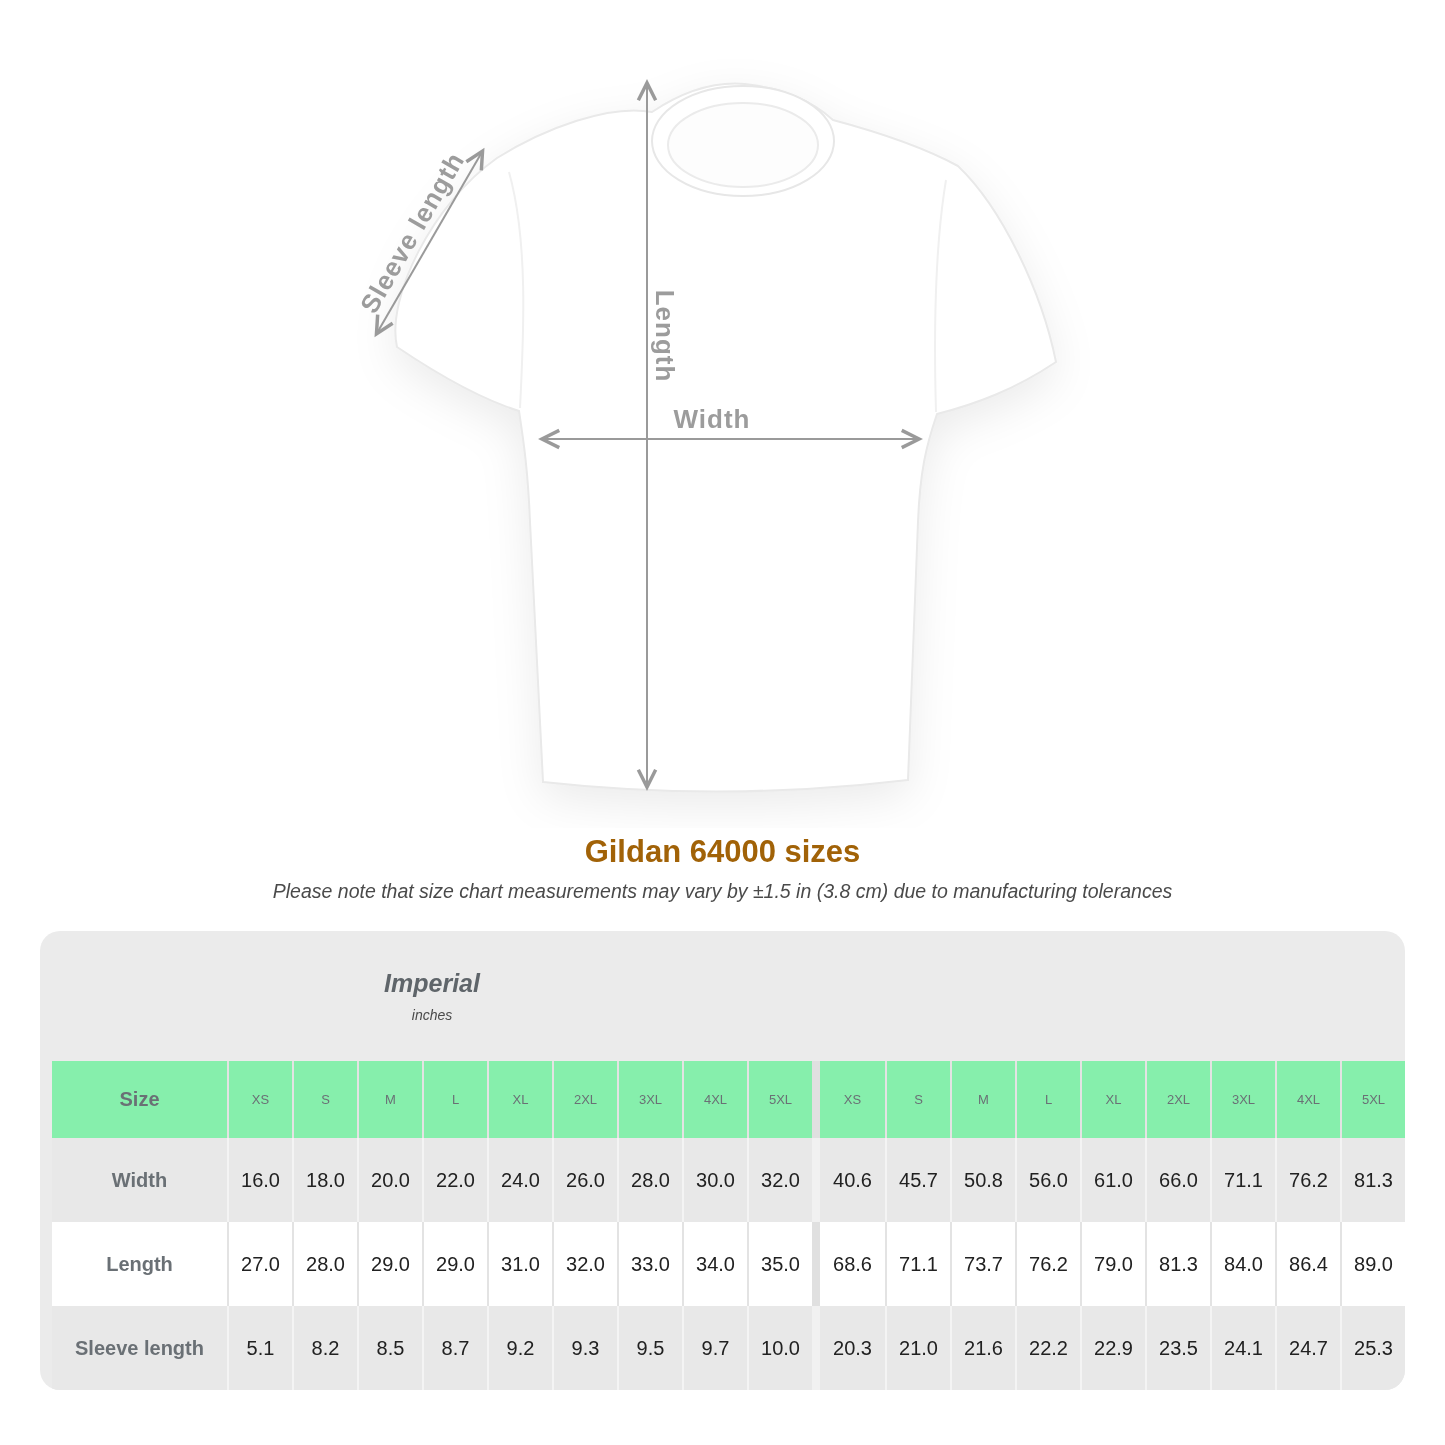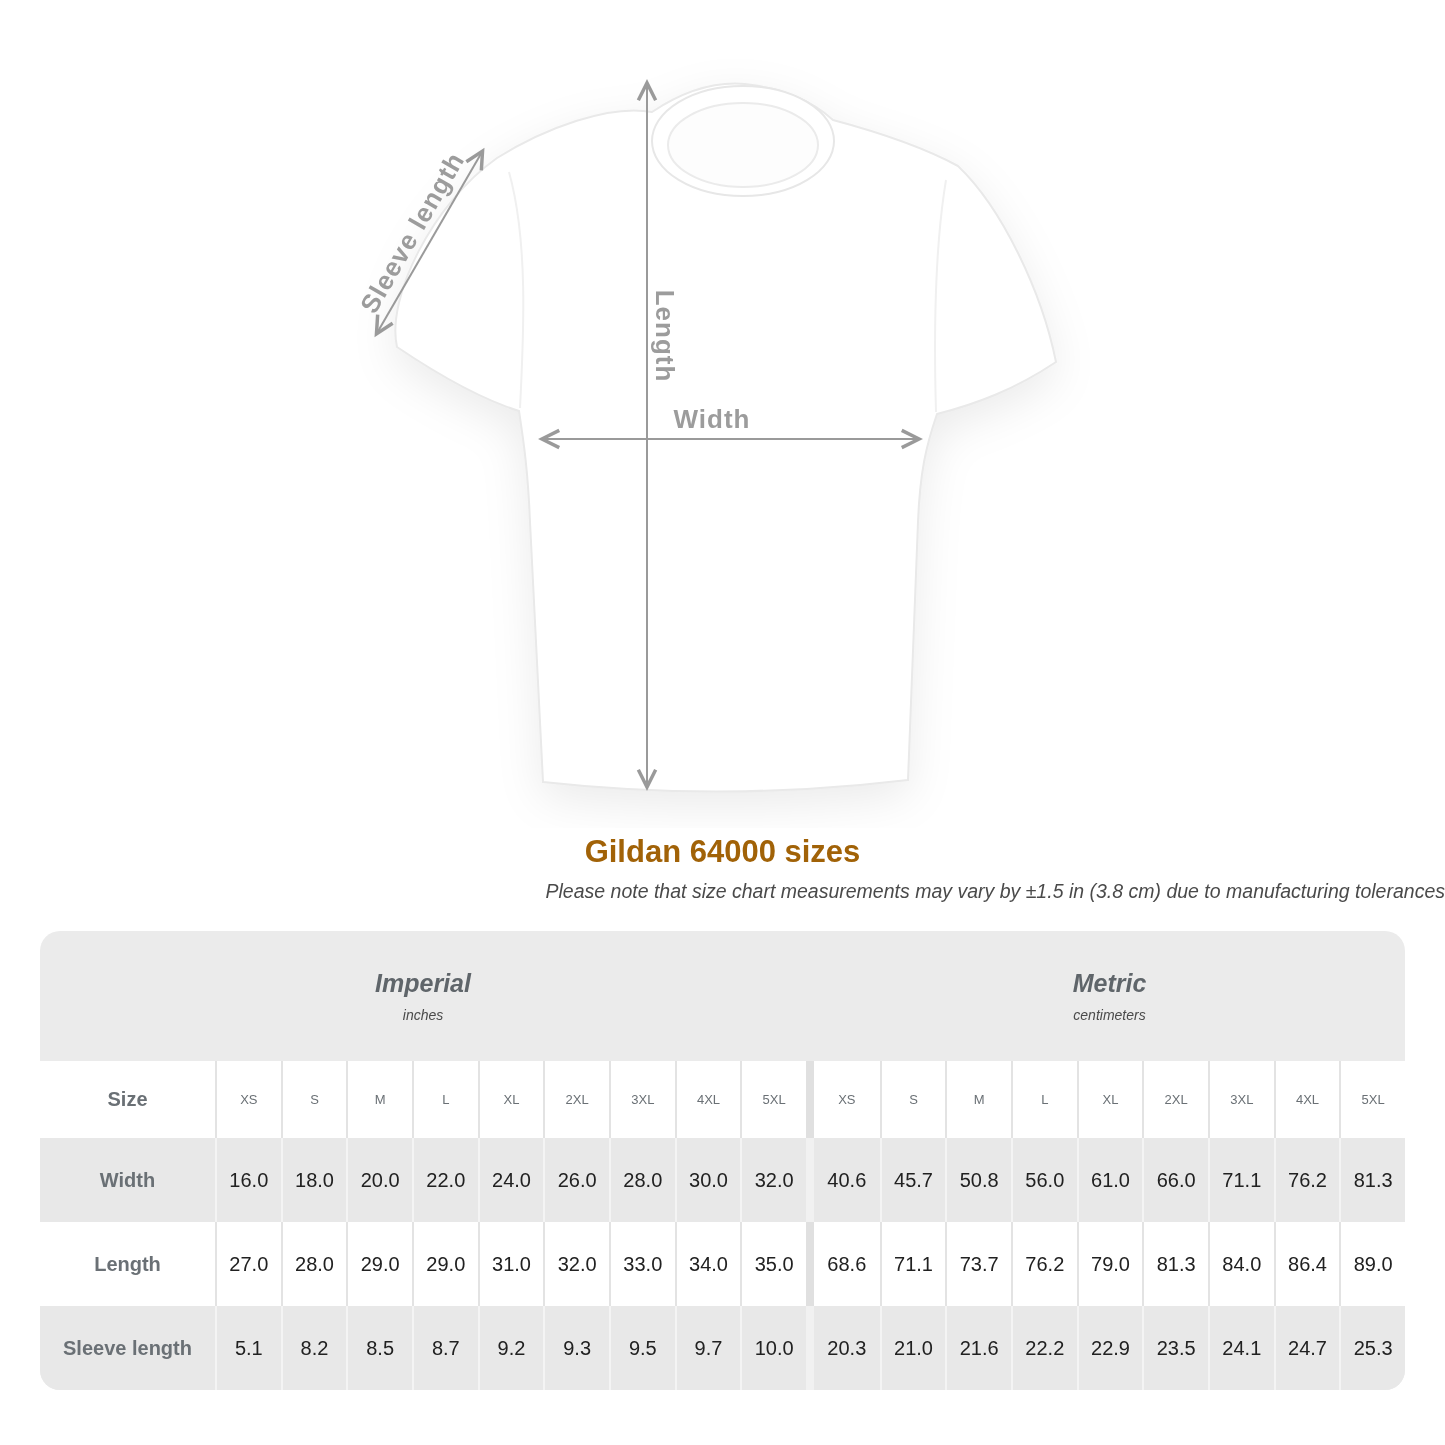--- a/index.html
+++ b/index.html
@@ -19,45 +19,46 @@
     font-family: "Liberation Sans", sans-serif;
     font-weight: bold; font-size: 26px; fill: #9c9c9c; letter-spacing: 1px;
   }
 
   
   .page-title {
     margin: 6px 0 10px; text-align: center;
     font-size: 31px; font-weight: bold; color: #a16207;
   }
   .page-note {
-    margin: 0 0 28px; text-align: right;
+    margin: 0 0 28px; text-align: center;
     font-style: italic; font-size: 19.5px; color: #4a4a4a;
   }
 
   
   .chart {
     margin: 0 40px; width: 1365px;
     background: #ebebeb; border-radius: 20px; overflow: hidden;
   }
   .tgrid {
     display: grid;
     grid-template-columns: 175px repeat(9, 1fr) 8px repeat(9, 1fr);
+    margin-left: 12px;
   }
   .thead { height: 130px; }
   .section-head {
     display: flex; flex-direction: column;
     align-items: center; justify-content: center; gap: 9px;
   }
   .section-head.sec-imperial { grid-column: 1 / span 10; }
   .section-head.sec-metric   { grid-column: 12 / span 9; }
   .section-name { font-size: 25px; font-weight: bold; font-style: italic; color: #5f656a; }
   .section-unit { font-size: 14px; font-style: italic; color: #4a4a4a; }
 
   .trow > div { display: flex; align-items: center; justify-content: center; text-align: center; }
-  .row-sizes { height: 77px; background: #ffffff; }
+  .row-sizes { height: 77px; background: #86efac; }
   .row-white { height: 84px; background: #ffffff; }
   .row-gray  { height: 84px; background: #e8e8e8; }
 
   .rlabel { font-weight: bold; font-size: 20px; color: #6a7075; }
   .shead  { font-weight: normal; font-size: 13px; color: #6a7075; }
   .val    { font-size: 20px; color: #212121; }
 
   .row-sizes > .cell, .row-white > .cell { border-left: 2px solid #e3e3e3; }
   .row-gray  > .cell { border-left: 2px solid #f4f4f4; }
   .cell.first-metric { border-left: none !important; }
@@ -107,24 +108,20 @@
 </div>
 
 <h1 class="page-title">Gildan 64000 sizes</h1>
 <p class="page-note">Please note that size chart measurements may vary by ±1.5 in (3.8 cm) due to manufacturing tolerances</p>
 
 <div class="chart">
   <div class="tgrid thead">
     <div class="section-head sec-imperial">
       <div class="section-name">Imperial</div>
       <div class="section-unit">inches</div>
-    </div>
-    <div class="section-head sec-metric">
-      <div class="section-name">Metric</div>
-      <div class="section-unit">centimeters</div>
     </div>
   </div>
   <div class="tgrid trow row-sizes" id="size-row">
       <div class="rlabel">Size</div>
       <div class="cell shead">XS</div>
       <div class="cell shead">S</div>
       <div class="cell shead">M</div>
       <div class="cell shead">L</div>
       <div class="cell shead">XL</div>
       <div class="cell shead">2XL</div>

